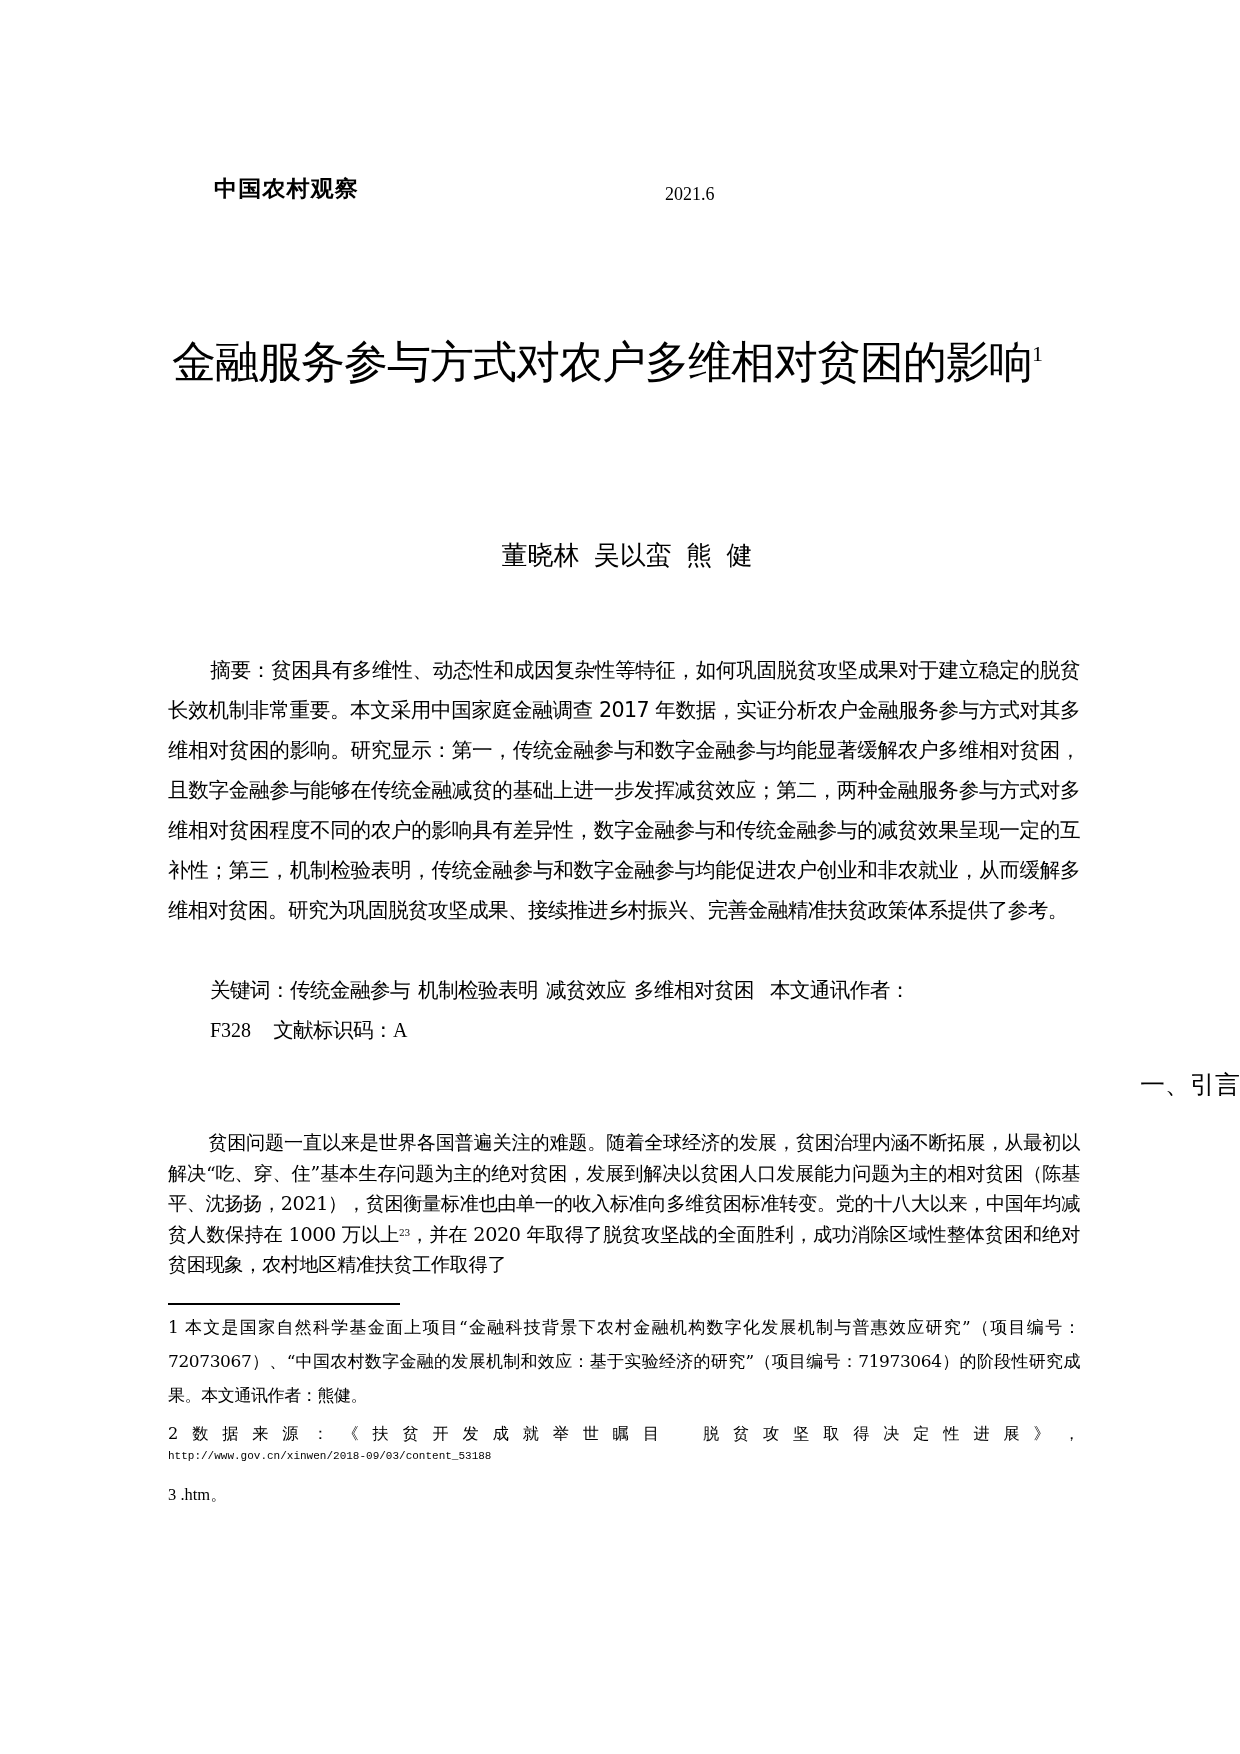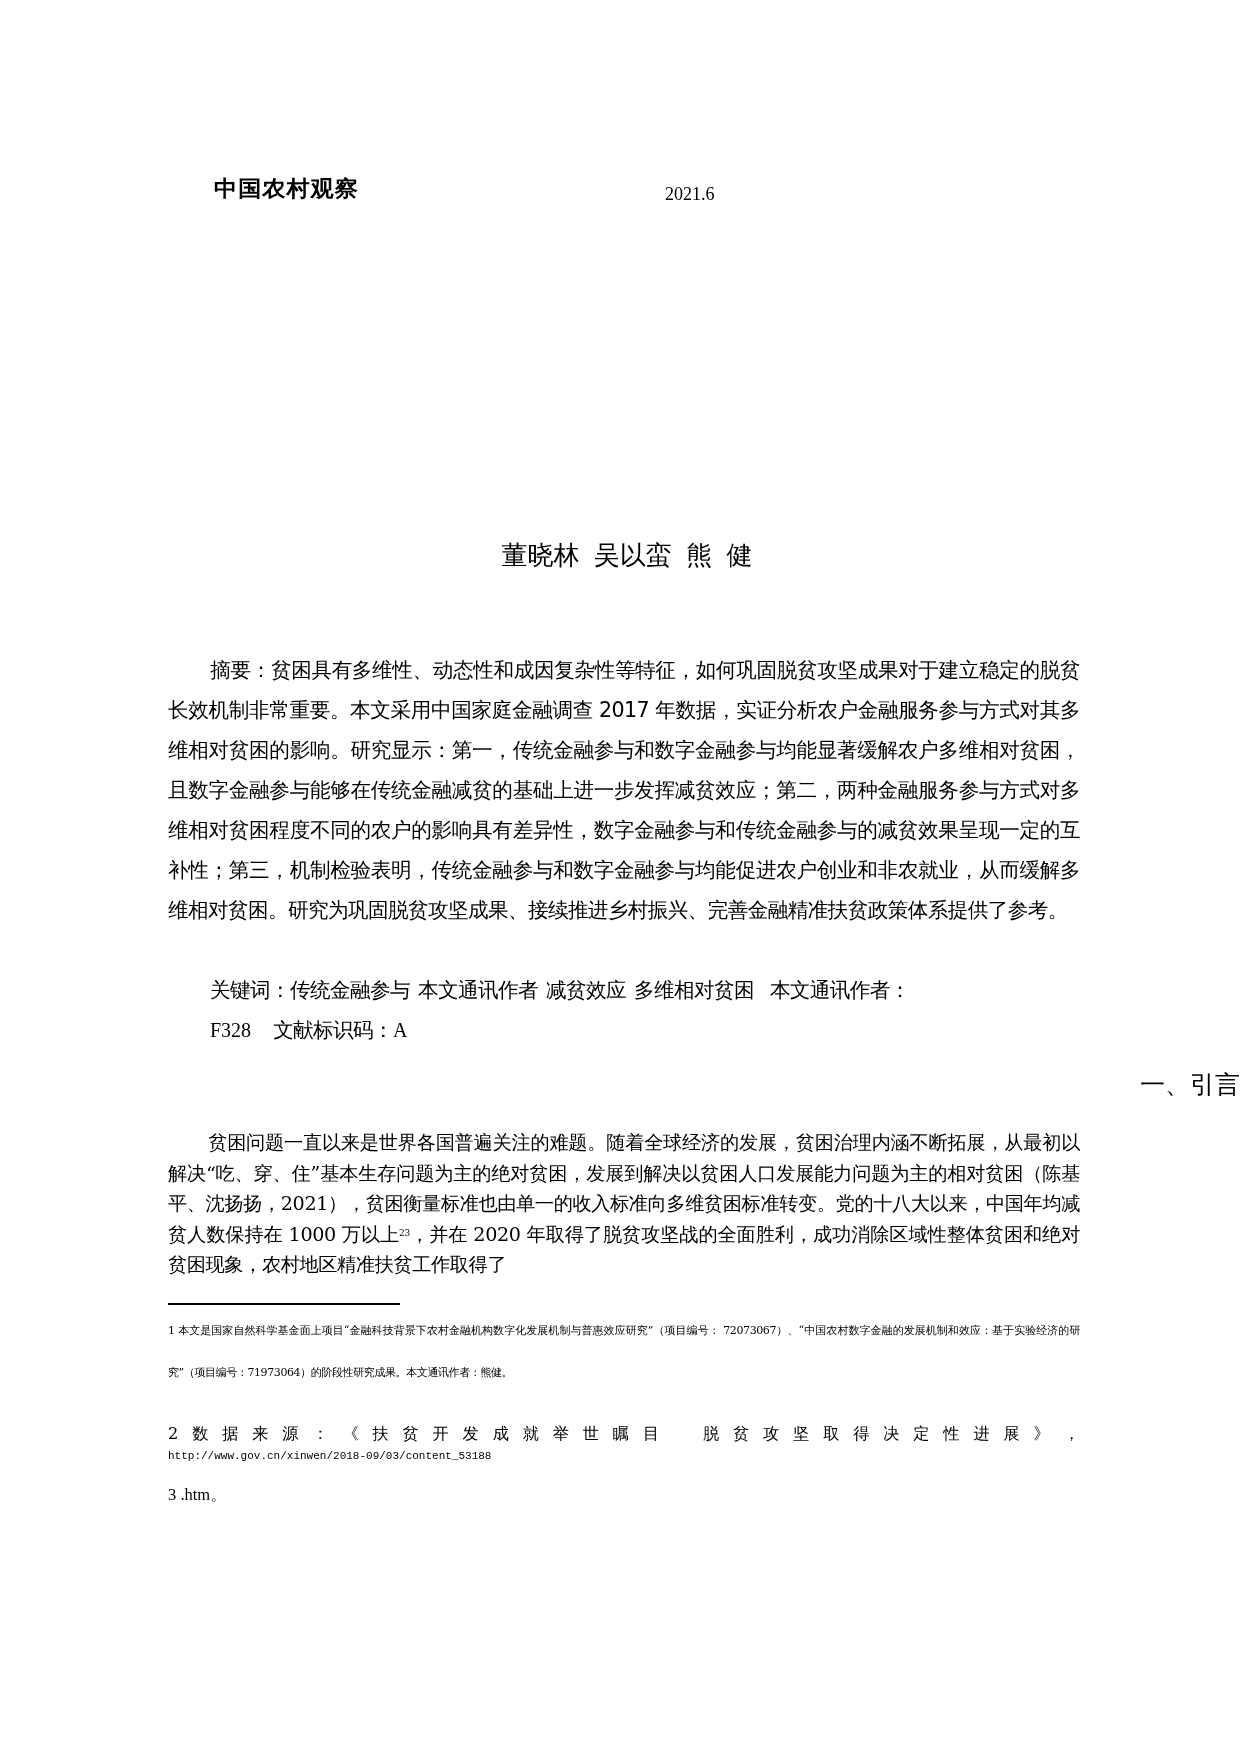--- a/index.html
+++ b/index.html
@@ -145,22 +145,22 @@
       width: 232px;
       height: 2px;
       background: #000;
     }
     .footnote1 {
       position: absolute;
       left: 168px;
       top: 1308px;
       width: 912px;
       font-family: "DejaVu Serif", "Liberation Serif", serif;
-      font-size: 11px;
-      line-height: 42px;
+      font-size: 17px;
+      line-height: 34px;
       text-align: justify;
       letter-spacing: -0.4px;
     }
     .footnote2 {
       position: absolute;
       left: 168px;
       top: 1421px;
       width: 912px;
       font-family: "DejaVu Serif", "Liberation Serif", serif;
       font-size: 16.2px;
@@ -186,30 +186,31 @@
     }
   </style>
 </head>
 <body>
 
 <div class="page">
 
   <div class="header-journal">中国农村观察</div>
   <div class="header-issue">2021.6</div>
 
+  <div class="title"><span>金融服务参与方式对农户多维相对贫困的影响</span><sup>1</sup></div>
 
   <div class="authors">
     <span>董晓林</span>
     <span>吴以蛮</span>
     <span>熊 健</span>
   </div>
 
   <div class="abstract"><span class="indent"></span><span>摘要：</span><span>贫困具有多维性、动态性和成因复杂性等特征，如何巩固脱贫攻坚成果对于建立稳定的脱贫长效机制非常重要。本文采用中国家庭金融调查 2017 年数据，实证分析农户金融服务参与方式对其多维相对贫困的影响。研究显示：第一，传统金融参与和数字金融参与均能显著缓解农户多维相对贫困，且数字金融参与能够在传统金融减贫的基础上进一步发挥减贫效应；第二，两种金融服务参与方式对多维相对贫困程度不同的农户的影响具有差异性，数字金融参与和传统金融参与的减贫效果呈现一定的互补性；第三，机制检验表明，传统金融参与和数字金融参与均能促进农户创业和非农就业，从而缓解多维相对贫困。研究为巩固脱贫攻坚成果、接续推进乡村振兴、完善金融精准扶贫政策体系提供了参考。</span></div>
 
-  <div class="keywords"><span class="indent"></span><span>关键词：</span><span>传统金融参与</span><span class="gap"></span><span>本文通讯作者</span><span class="gap"></span><span>减贫效应</span><span class="gap"></span><span>多维相对贫困</span><span class="gap2"></span><span>本文通讯作者：</span></div>
+  <div class="keywords"><span class="indent"></span><span>关键词：</span><span>传统金融参与</span><span class="gap"></span><span>机制检验表明</span><span class="gap"></span><span>减贫效应</span><span class="gap"></span><span>多维相对贫困</span><span class="gap2"></span><span>本文通讯作者：</span></div>
 
   <div class="classification"><span>F328</span><span class="gap"></span><span class="cn">文献标识码：</span><span>A</span></div>
 
   <div class="section-heading">一、引言</div>
 
   <div class="body-text"><span class="indent"></span><span>贫困问题一直以来是世界各国普遍关注的难题。随着全球经济的发展，贫困治理内涵不断拓展，从最初以解决“吃、穿、住”基本生存问题为主的绝对贫困，发展到解决以贫困人口发展能力问题为主的相对贫困（陈基平、沈扬扬，2021），贫困衡量标准也由单一的收入标准向多维贫困标准转变。党的十八大以来，中国年均减贫人数保持在 1000 万以上</span><sup>23</sup><span>，并在 2020 年取得了脱贫攻坚战的全面胜利，成功消除区域性整体贫困和绝对贫困现象，农村地区精准扶贫工作取得了</span></div>
 
   <div class="footnote-rule"></div>
 
   <div class="footnote1">1 本文是国家自然科学基金面上项目“金融科技背景下农村金融机构数字化发展机制与普惠效应研究”（项目编号： 72073067）、“中国农村数字金融的发展机制和效应：基于实验经济的研究”（项目编号：71973064）的阶段性研究成果。本文通讯作者：熊健。</div>

